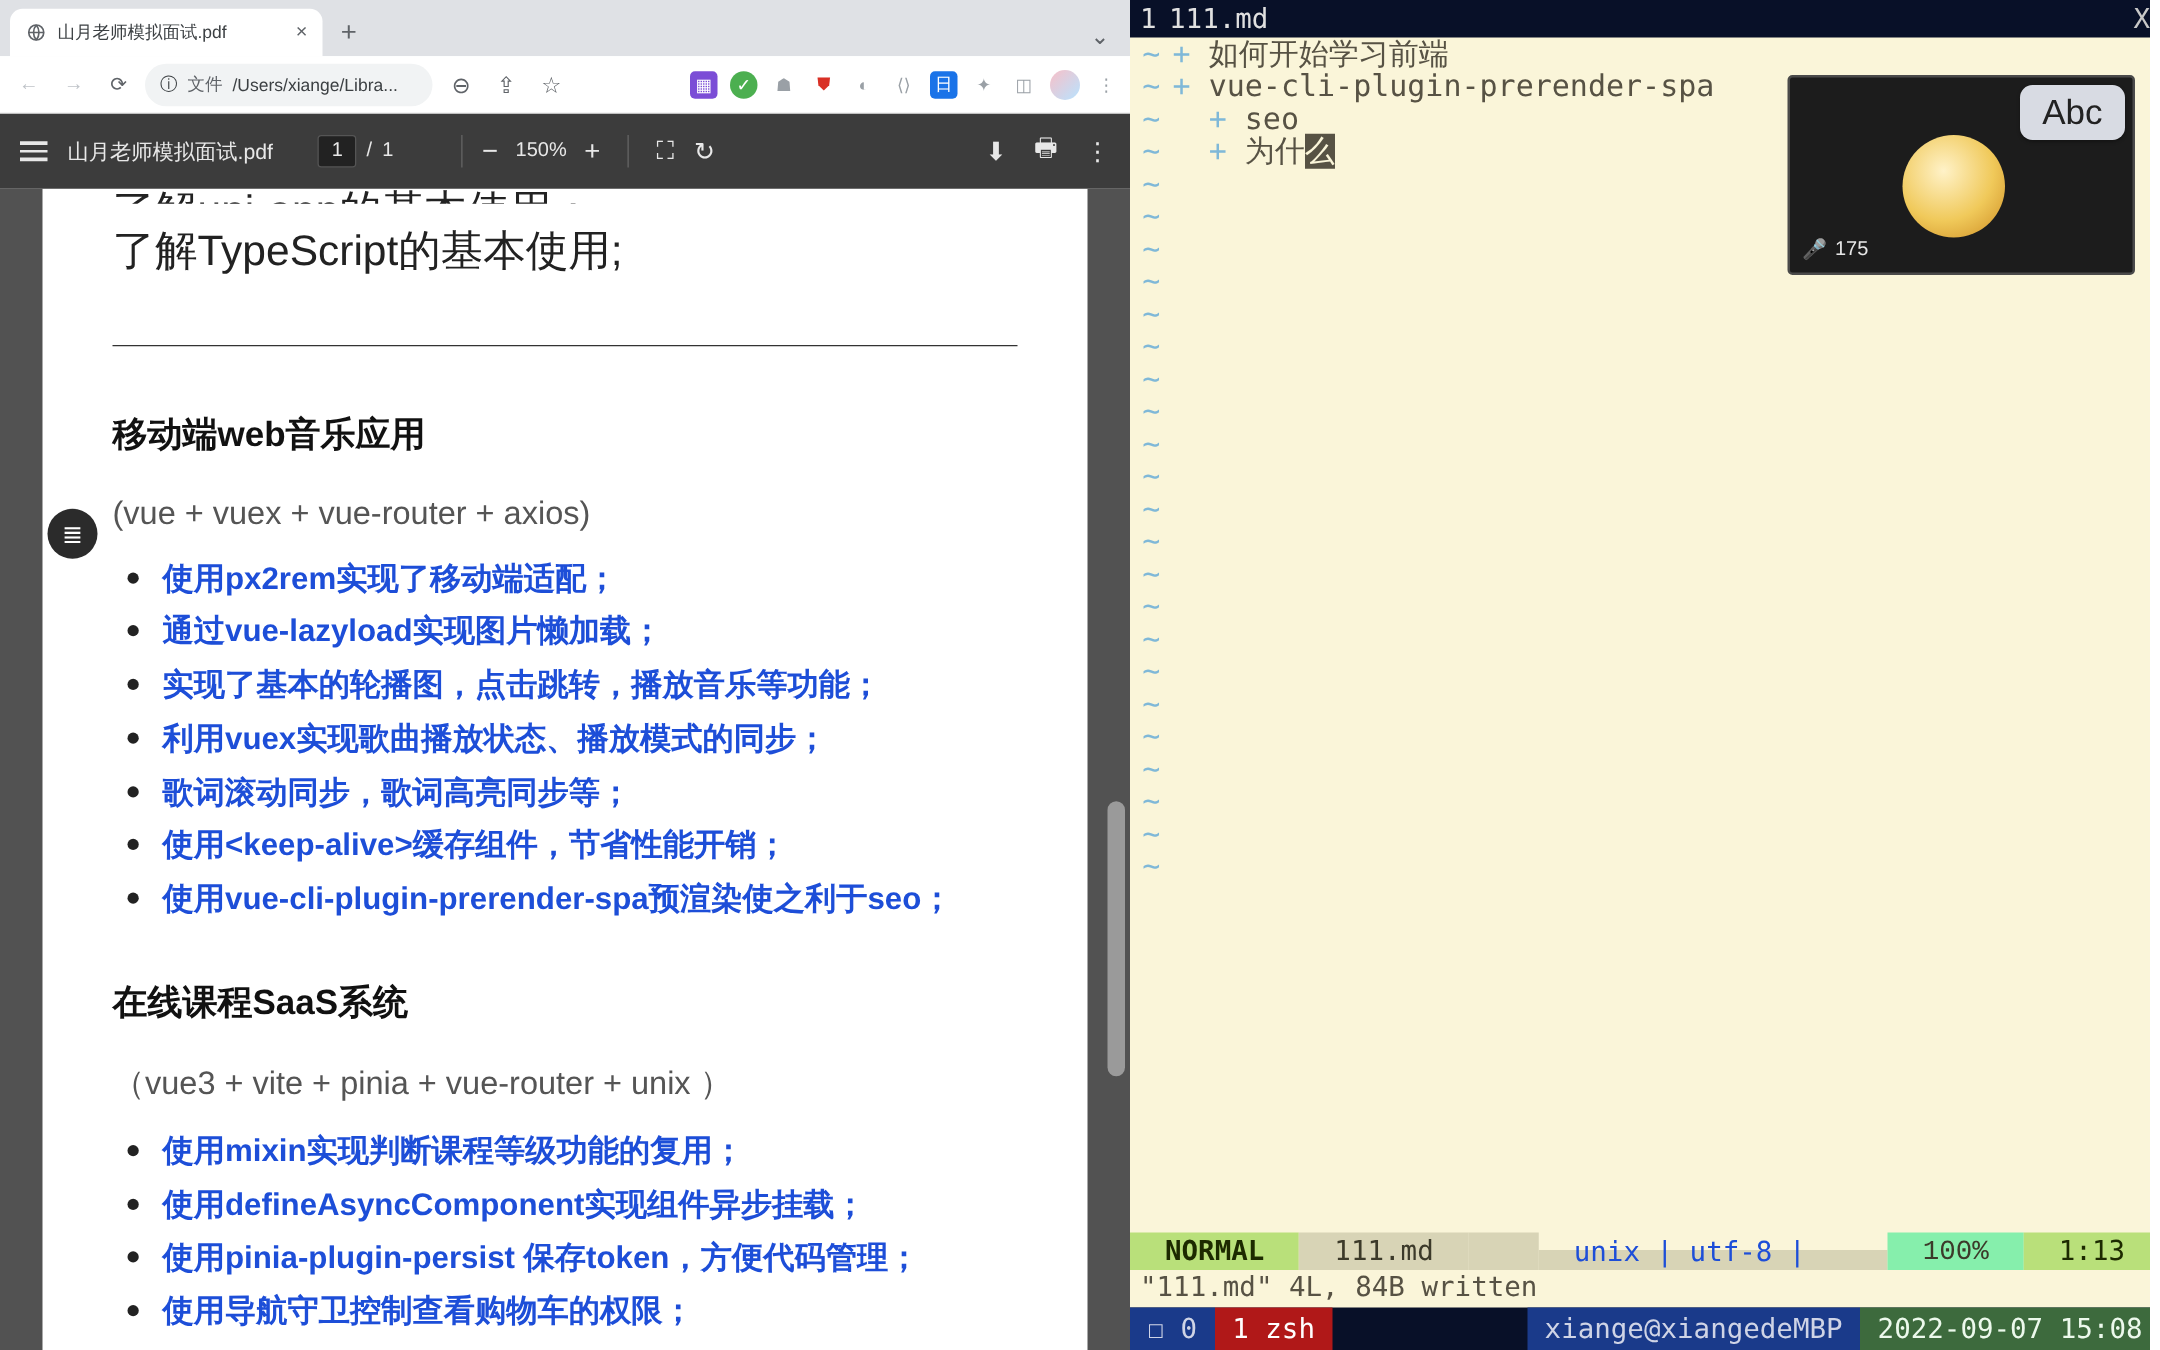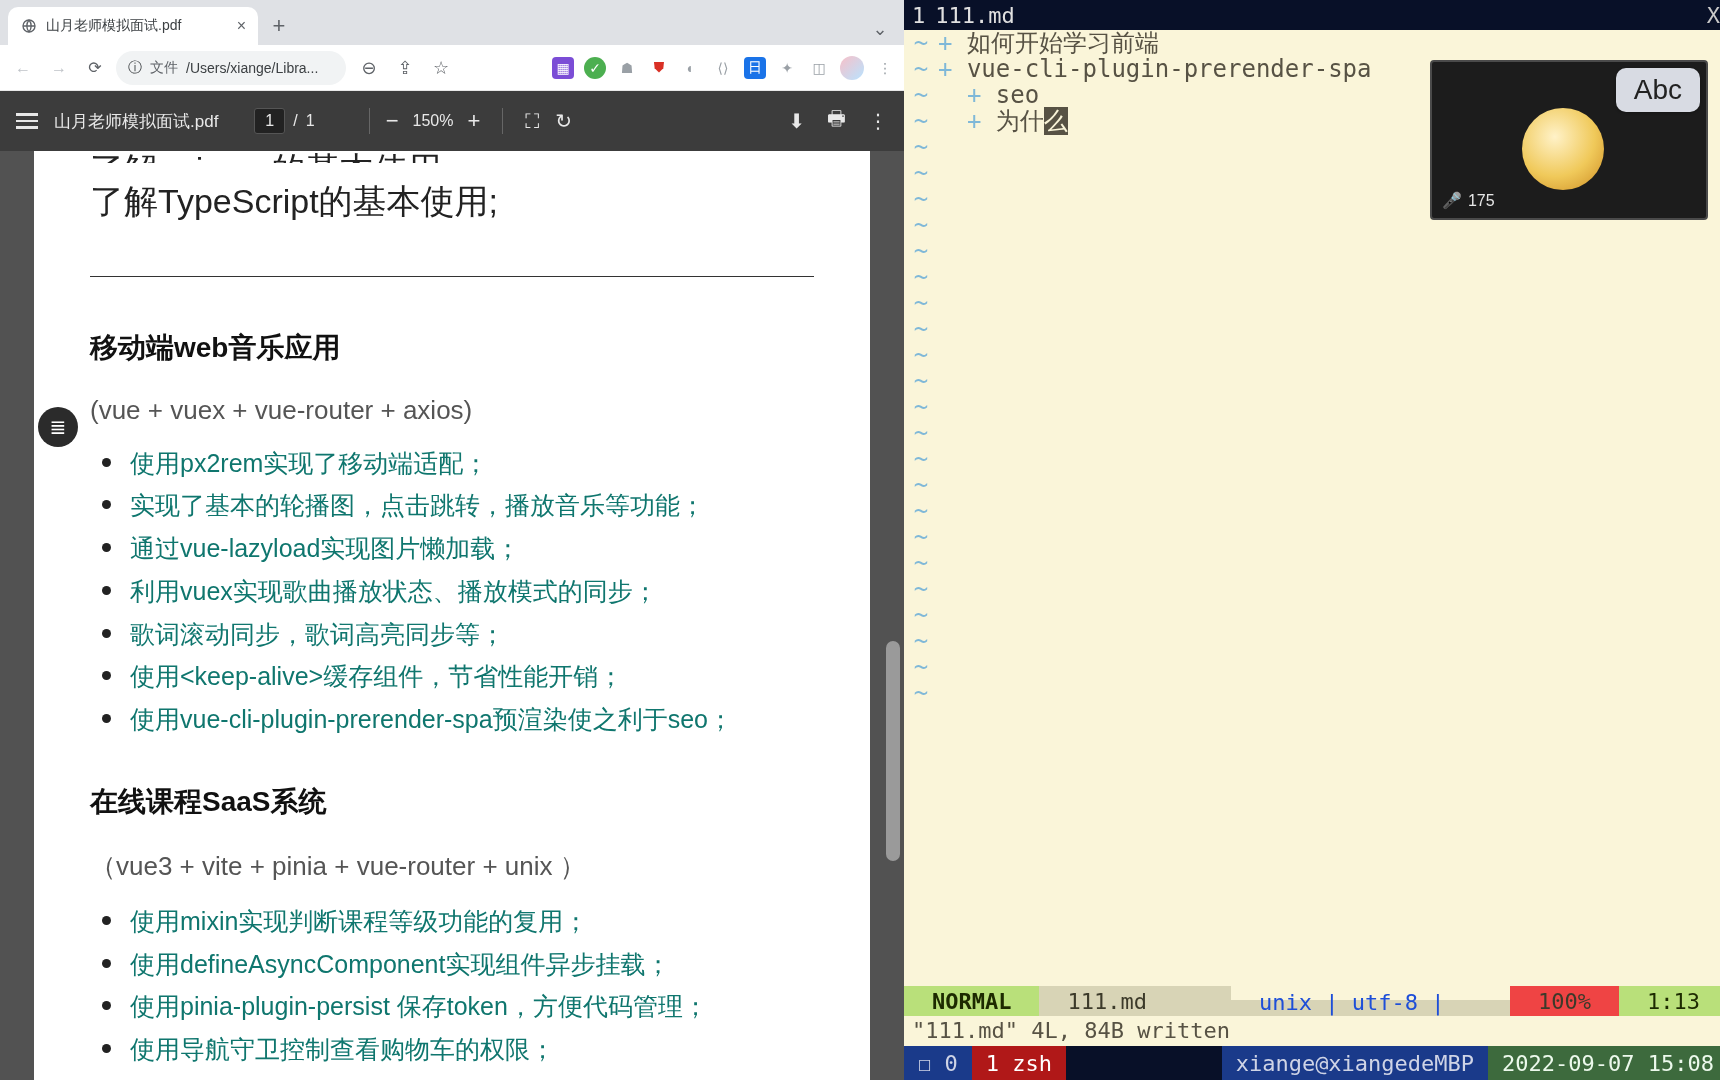--- a/index.html
+++ b/index.html
@@ -137,21 +137,21 @@
     display:flex;align-items:center;justify-content:center;
     font-size:20px;
   }
   .pdf-scrollbar{position:absolute;right:4px;top:0;bottom:0;width:14px;}
   .pdf-scrollbar .thumb{position:absolute;right:0;width:14px;background:#9a9a9a;border-radius:7px;top:490px;height:220px;}
   .doc-top-frag{font-size:34px;color:#222;margin-top:4px;line-height:1.55;}
   .doc-sep{border:none;border-top:1.5px solid #333;margin:48px 0 52px 0;}
   .doc-h{font-size:28px;font-weight:700;color:#111;margin-bottom:28px;}
   .doc-sub{font-size:26px;color:#555;margin-bottom:18px;}
   ul.doc-list{list-style:none;padding-left:12px;}
-  ul.doc-list li{position:relative;padding-left:28px;font-size:25px;color:#0f766e;line-height:1.55;margin-bottom:4px;}
+  ul.doc-list li{position:relative;padding-left:28px;font-size:25px;color:#1d4ed8;line-height:1.55;margin-bottom:4px;font-weight:bold;}
   ul.doc-list li::before{content:"";position:absolute;left:0;top:14px;width:9px;height:9px;background:#222;border-radius:50%;}
   .section{margin-bottom:44px;}
   
   .terminal {
     flex:1;
     height:100%;
     background:#faf5d9;
     font-family: "Menlo","Monaco","DejaVu Sans Mono",monospace;
     font-size:24px;
     color:#575244;
@@ -175,21 +175,21 @@
   .vim-status{
     height:30px;
     display:flex;align-items:center;
     font-size:22px;
   }
   .st-seg{height:100%;display:flex;align-items:center;padding:0 28px;}
   .st-mode{background:#b9e07a;color:#1d2a00;font-weight:bold;}
   .st-file{background:#d8d4b6;color:#3c3a2a;}
   .st-mid{flex:1;background:#d8d4b6;}
   .st-enc{background:#d8d4b6;color:#1d4ed8;margin-top:28px;}
-  .st-pct{background:#ef4444;color:#3c3a2a;}
+  .st-pct{background:#86efac;color:#3c3a2a;font-family:Liberation Mono, monospace;}
   .st-pos{background:#b9e07a;color:#1d2a00;}
   .vim-msg{height:30px;background:#faf5d9;color:#575244;padding:2px 8px;font-size:22px;}
   .tmux-bar{
     height:34px;background:#081028;color:#cfd4e6;
     display:flex;align-items:center;font-size:22px;
   }
   .tmux-l{background:#1a3a8a;padding:0 14px;height:100%;display:flex;align-items:center;}
   .tmux-win{background:#b01818;color:#fff;padding:0 14px;height:100%;display:flex;align-items:center;}
   .tmux-r{margin-left:auto;display:flex;height:100%;}
   .tmux-host{background:#1a3a8a;padding:0 14px;display:flex;align-items:center;}
@@ -306,22 +306,22 @@
   <div class="pdf-viewport">
     <div class="pdf-page">
       <div class="doc-top-frag" style="overflow:hidden;height:20px;margin-top:0;position:relative;top:-8px;">了解uni-app的基本使用；</div>
       <div class="doc-top-frag">了解TypeScript的基本使用;</div>
       <hr class="doc-sep">
       <div class="section">
         <div class="doc-h">移动端web音乐应用</div>
         <div class="doc-sub">(vue + vuex + vue-router + axios)</div>
         <ul class="doc-list" id="s1-list">
             <li>使用px2rem实现了移动端适配；</li>
+            <li>通过vue-lazyload实现图片懒加载；</li>
             <li>实现了基本的轮播图，点击跳转，播放音乐等功能；</li>
-            <li>通过vue-lazyload实现图片懒加载；</li>
             <li>利用vuex实现歌曲播放状态、播放模式的同步；</li>
             <li>歌词滚动同步，歌词高亮同步等；</li>
             <li>使用&lt;keep-alive&gt;缓存组件，节省性能开销；</li>
             <li>使用vue-cli-plugin-prerender-spa预渲染使之利于seo；</li>
           </ul>
       </div>
       <div class="section">
         <div class="doc-h">在线课程SaaS系统</div>
         <div class="doc-sub">（vue3 + vite + pinia + vue-router + unix ）</div>
         <ul class="doc-list" id="s2-list">

